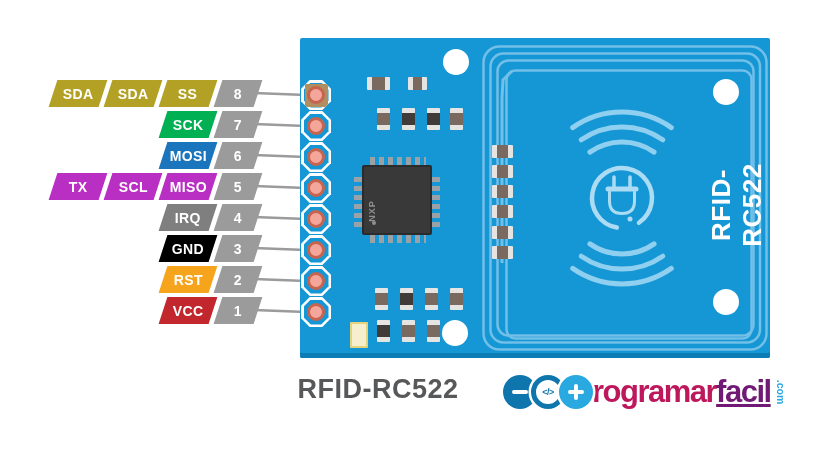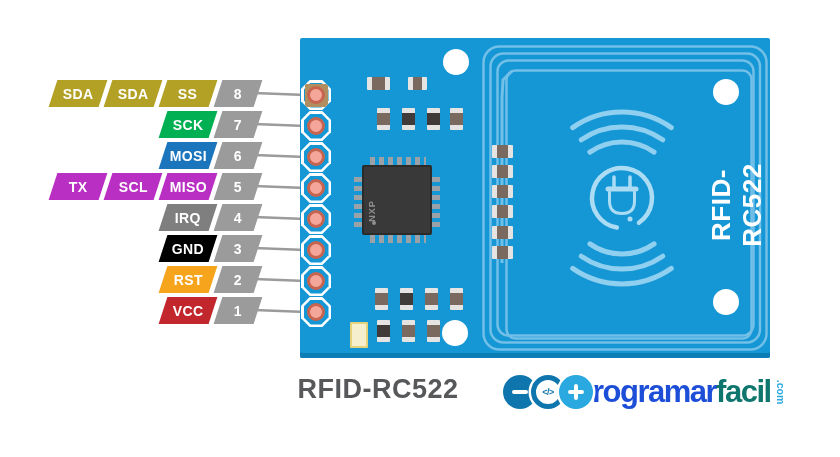--- a/index.html
+++ b/index.html
@@ -70,22 +70,22 @@
   .lg-minus { background:#0f76ad; z-index:1; }
   .lg-code  { background:#ffffff; border:5.5px solid #0f76ad; box-sizing:border-box; z-index:2;
               color:#0f76ad; font-size:9px; font-weight:bold; letter-spacing:-0.5px; }
   .lg-plus  { background:#29a9e0; z-index:3; }
   .bar-h { position:absolute; width:16px; height:4.5px; background:#fff; border-radius:2px;
            left:9px; top:14.75px; }
   .bar-v { position:absolute; width:4.5px; height:16px; background:#fff; border-radius:2px;
            left:14.75px; top:9px; }
   #logo-text { font-size:31px; font-weight:bold; letter-spacing:-1.5px; margin-left:5px;
                white-space:nowrap; }
-  #logo-text .dark { color:#1d4ed8; }
-  #logo-text .light { color:#0f766e; }
+  #logo-text .dark { color:#be185d; }
+  #logo-text .light { color:#701a75;text-decoration:underline; }
   #logo-tld { transform:rotate(90deg); font-size:10.5px; font-weight:bold; color:#29a9e0;
               margin-left:-2px; letter-spacing:0; }
 </style>
 </head>
 <body>
 
 <div id="stage">
 
   <svg id="lines" width="840" height="457">
       <line x1="254" y1="93" x2="306" y2="95" stroke="#9b9b9b" stroke-width="2.5"></line>

